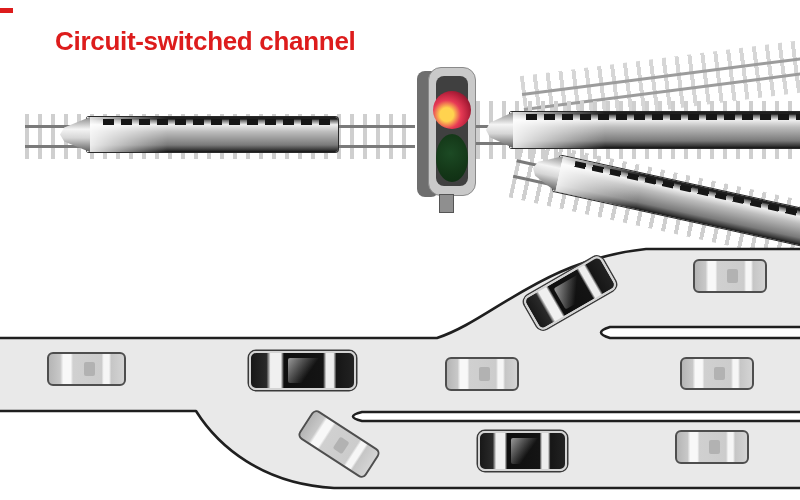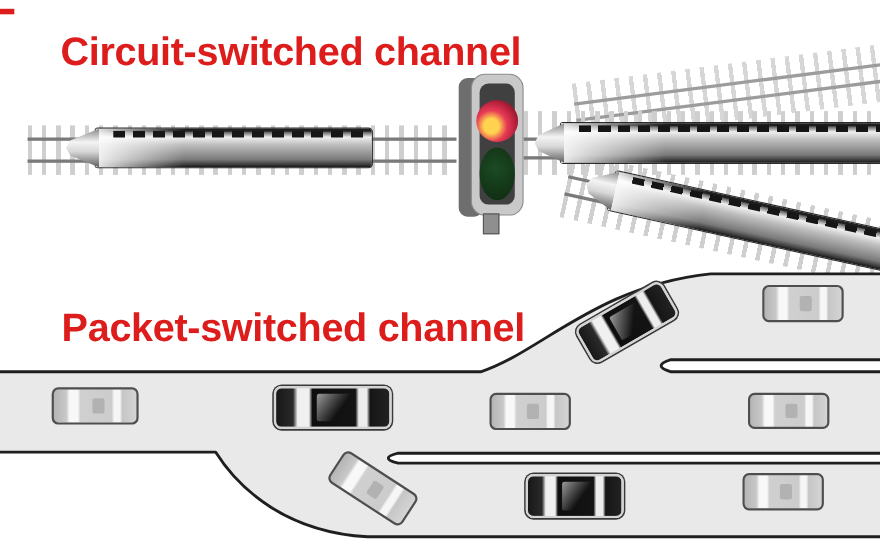--- a/index.html
+++ b/index.html
@@ -6,21 +6,21 @@
     --red:#dd1c1c;
     --road-fill:#e9e9e9;
     --road-stroke:#1f1f1f;
   }
   html,body{margin:0;padding:0;background:#fff;}
   .stage{position:relative;width:800px;height:500px;background:#ffffff;overflow:hidden;
          font-family:"Liberation Sans", sans-serif;}
   .abs{position:absolute;}
 
   
-  .title{position:absolute;color:var(--red);font-weight:bold;font-size:36px;
+  .title{position:absolute;color:var(--red);font-weight:bold;font-size:26px;
          letter-spacing:-0.3px;white-space:nowrap;}
   .corner-dash{position:absolute;left:0;top:8px;width:13px;height:5px;background:var(--red);}
 
   
   .track{position:absolute;background:repeating-linear-gradient(90deg,#cfcfcf 0 4px,transparent 4px 13px);}
   .track .rail{position:absolute;left:0;right:0;height:3px;background:#7a7a7a;}
   .track.faded{background:repeating-linear-gradient(90deg,#d6d6d6 0 4px,transparent 4px 13px);}
   .track.faded .rail{background:#9c9c9c;}
 
   
@@ -115,21 +115,20 @@
 
   <div class="signal">
     <div class="side"></div>
     <div class="frame"></div>
     <div class="panel"></div>
     <div class="lamp-red"></div>
     <div class="lamp-green"></div>
     <div class="post"></div>
   </div>
 
-  <div class="title" style="left:56px;top:277px;">Packet-switched channel</div>
 
   <svg class="road-svg" viewBox="0 0 800 260">
     <path d="
       M -6,98 L 437,98
       C 492,80 542,20 646,9
       L 806,9 L 806,87 L 610,87
       Q 592,92.5 610,98
       L 806,98 L 806,172 L 362,172
       Q 344,176.5 362,181
       L 806,181 L 806,248 L 334,248

